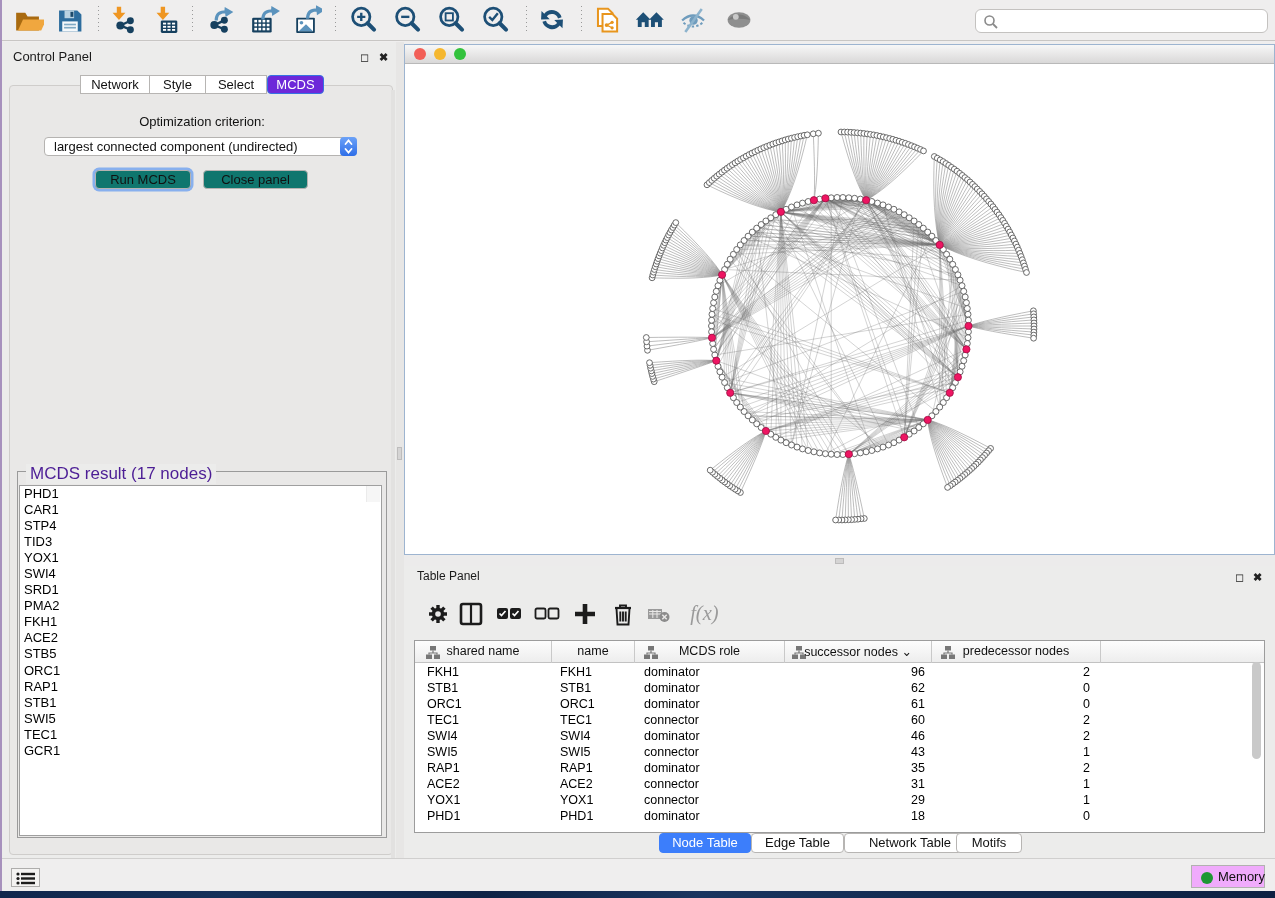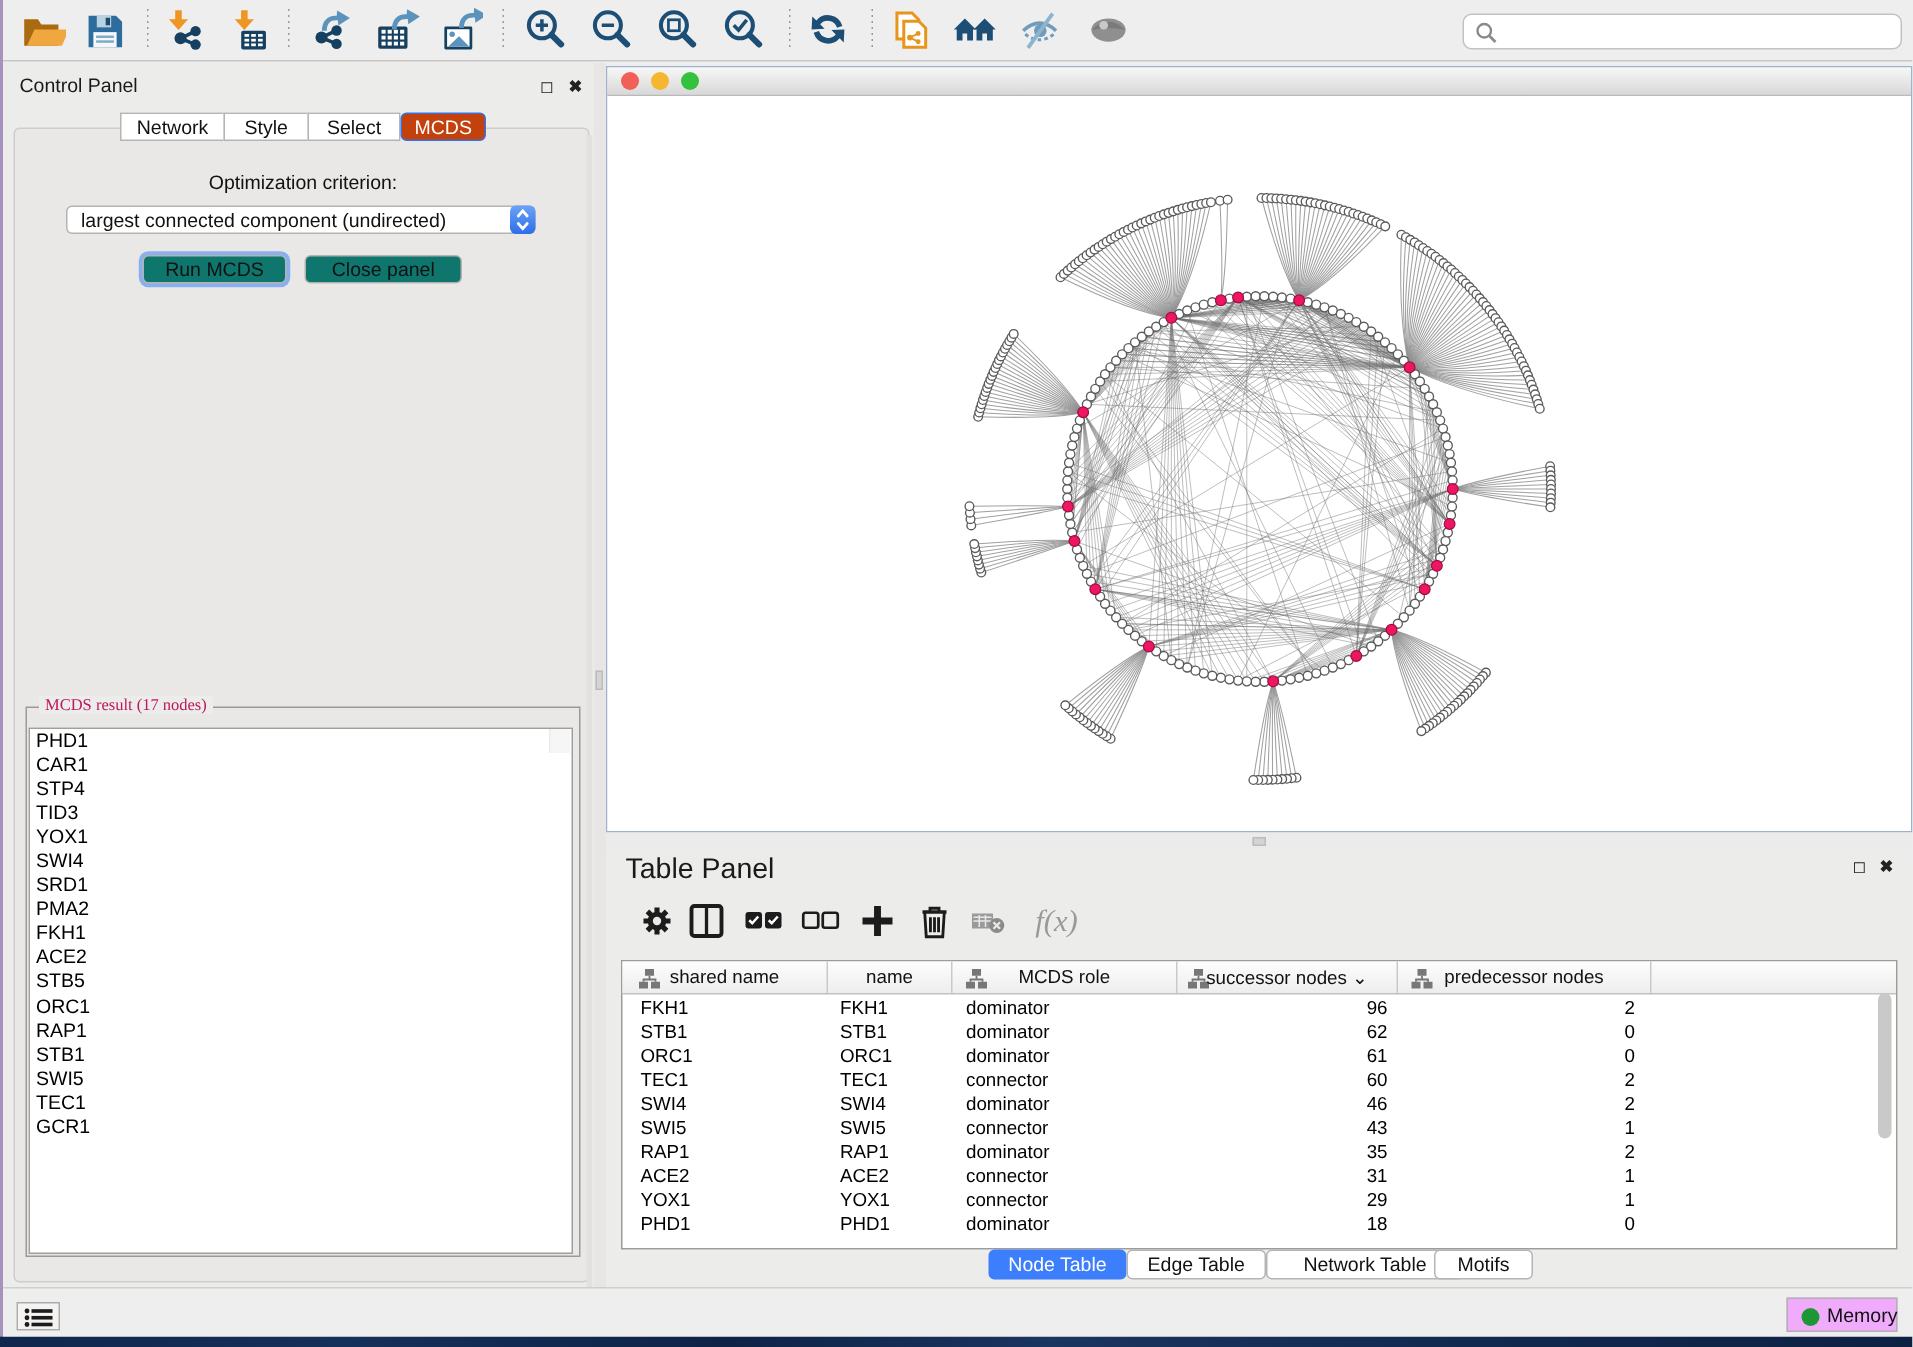--- a/index.html
+++ b/index.html
@@ -20,34 +20,34 @@
 #searchbox { position:absolute; left:973px; top:9px; width:293px; height:24px; background:#fff;
   border:1px solid #c4c2c0; border-radius:6px; }
 #searchbox svg { position:absolute; left:7px; top:4px; }
 
 
 #cpanel { left:2px; top:42px; width:394px; height:816px; background:#ececeb; }
 #cp-title { position:absolute; left:11px; top:7px; font-size:13px; color:#1a1a1a; }
 .winbtns { position:absolute; font-size:11px; color:#222; }
 .tab { position:absolute; top:33px; height:19px; background:#fff; border:1px solid #b7b5b3; font-size:13px;
   color:#111; text-align:center; line-height:17px; z-index:3; }
-.tab.sel { background:#c2410c; color:#fff; border-color:#3672e2; border-radius:4px; }
+.tab.sel { background:#6d28d9; color:#fff; border-color:#3672e2; border-radius:4px; }
 #cp-body { position:absolute; left:7px; top:43px; width:384px; height:770px; background:#e9e8e7;
   border:1px solid #cfcdcb; border-radius:4px; }
 #opt-label { position:absolute; left:0; top:72px; width:400px; text-align:center; font-size:13px; color:#111; }
 #dropdown { position:absolute; left:42px; top:95px; width:313px; height:19px; background:#fff;
   border:1px solid #b5b3b1; border-radius:4px; font-size:13px; color:#111; line-height:17px; padding-left:9px; }
 #dd-spin { position:absolute; right:-1px; top:-1px; width:17px; height:19px; border-radius:4px;
   background:linear-gradient(#6ca2f8,#2e6ee8); }
 .btn { position:absolute; height:19px; background:#0f766e; border:1px solid #b5b3b1; border-radius:4px;
   font-size:13px; color:#111; text-align:center; line-height:17px; }
 #run-btn { left:93px; top:128px; width:96px; box-shadow:0 0 0 2.5px #88b0ee; }
 #close-btn { left:201px; top:128px; width:105px; }
 #fieldset { position:absolute; left:15px; top:429px; width:370px; height:367px; border:1px solid #9a9a9a; }
-#fs-legend { position:absolute; left:8px; top:-8px; background:#ececeb; padding:0 4px; font-size:11px; color:#be185d;font-family:Liberation Serif, serif; }
+#fs-legend { position:absolute; left:8px; top:-8px; background:#ececeb; padding:0 4px; font-size:17px; color:#4c1d95; }
 #mcds-list { position:absolute; left:1px; top:13px; width:363px; height:351px; background:#fff;
   border:1px solid #9f9f9f; font-size:13px; color:#000; }
 #mcds-list div { height:16.05px; line-height:16.05px; padding-left:4px; }
 #mcds-scroll { position:absolute; right:1px; top:0; width:14px; height:350px; background:#f6f6f6; border-left:1px solid #ebebeb; }
 
 
 #vdivider { left:396px; top:42px; width:8px; height:816px; background:#e7e6e5; }
 
 
 #netwin { left:404px; top:44px; width:871px; height:511px; border:1px solid #9db4d0; background:#fff; }
@@ -56,21 +56,21 @@
 #net-title { position:absolute; width:100%; text-align:center; top:2px; font-size:13px; color:#222; }
 .tl { position:absolute; top:2.5px; width:12px; height:12px; border-radius:50%; }
 #net-canvas { position:absolute; left:0; top:19px; width:869px; height:490px; background:#fff; }
 
 
 #hdivider { left:404px; top:555px; width:871px; height:11px; background:#ecebeb; }
 #hd-handle { position:absolute; left:431px; top:3px; width:9px; height:6px; background:#d5d4d4; border:1px solid #bdbcbc; }
 
 
 #tpanel { left:404px; top:566px; width:871px; height:292px; background:#ececeb; }
-#tp-title { position:absolute; left:13px; top:3px; font-size:19px; color:#1a1a1a; }
+#tp-title { position:absolute; left:13px; top:3px; font-size:12px; color:#1a1a1a; }
 #tp-toolbar { position:absolute; left:10px; top:24px; width:851px; height:50px; }
 #tp-table { position:absolute; left:10px; top:74px; width:851px; height:193px; background:#fff; border:1px solid #9c9c9c; }
 #tp-header { position:absolute; left:0; top:0; width:849px; height:22px; background:linear-gradient(#fdfdfd,#ededed); border-bottom:1px solid #c2c2c2; font-size:12.5px; color:#111; }
 .th { position:absolute; top:0; height:22px; border-right:1px solid #c9c9c9; }
 .th span { position:absolute; width:100%; text-align:center; top:3px; }
 .row { position:absolute; width:100%; height:16px; font-size:12.5px; color:#000; }
 .c1 { position:absolute; left:12px; } .c2 { position:absolute; left:145px; }
 .c3 { position:absolute; left:229px; } .c4 { position:absolute; width:60px; text-align:right; left:450px; }
 .c5 { position:absolute; width:60px; text-align:right; left:615px; }
 #tp-scroll { position:absolute; right:3px; top:21px; width:9px; height:97px; background:#c9c9c9; border-radius:5px; }

